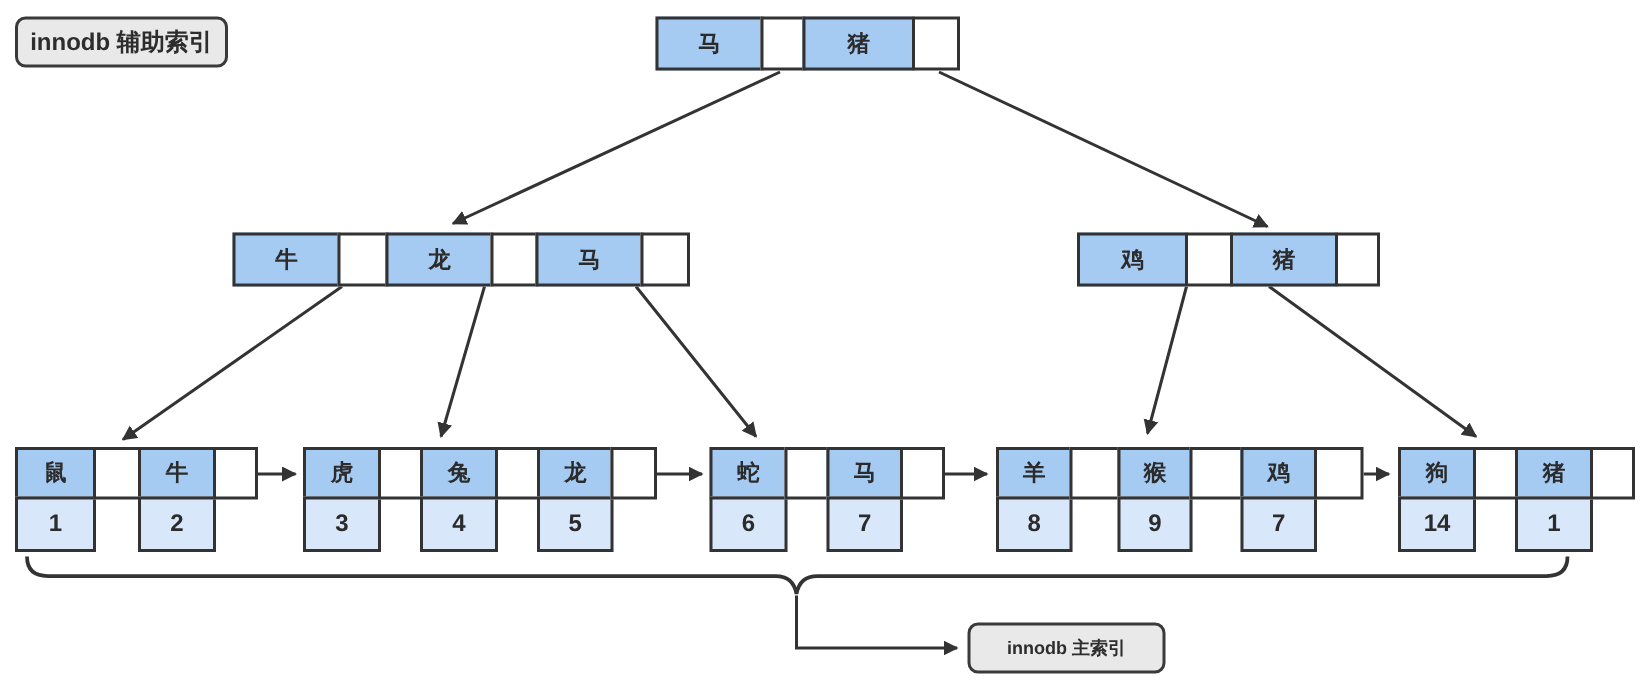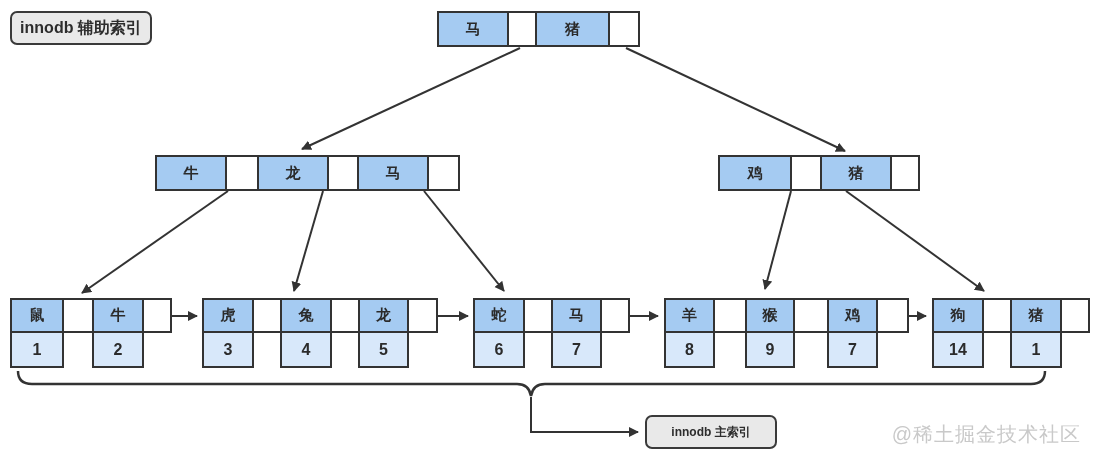--- a/index.html
+++ b/index.html
@@ -142,14 +142,13 @@
       <div class="cell key" style="left: 0px; top: 0px; width: 52px; height: 35px;">狗</div>
       <div class="cell val" style="left: 0px; top: 33px; width: 52px; height: 37px;">14</div>
       <div class="cell ptr" style="left: 50px; top: 0px; width: 30px; height: 35px;"></div>
       <div class="cell key" style="left: 78px; top: 0px; width: 52px; height: 35px;">猪</div>
       <div class="cell val" style="left: 78px; top: 33px; width: 52px; height: 37px;">1</div>
       <div class="cell ptr" style="left: 128px; top: 0px; width: 30px; height: 35px;"></div>
     </div>
 
   <div class="label-box" id="primary-label">innodb 主索引</div>
 
-  <div id="watermark">@稀土掘金技术社区</div>
 </div>
 
 </body></html>

